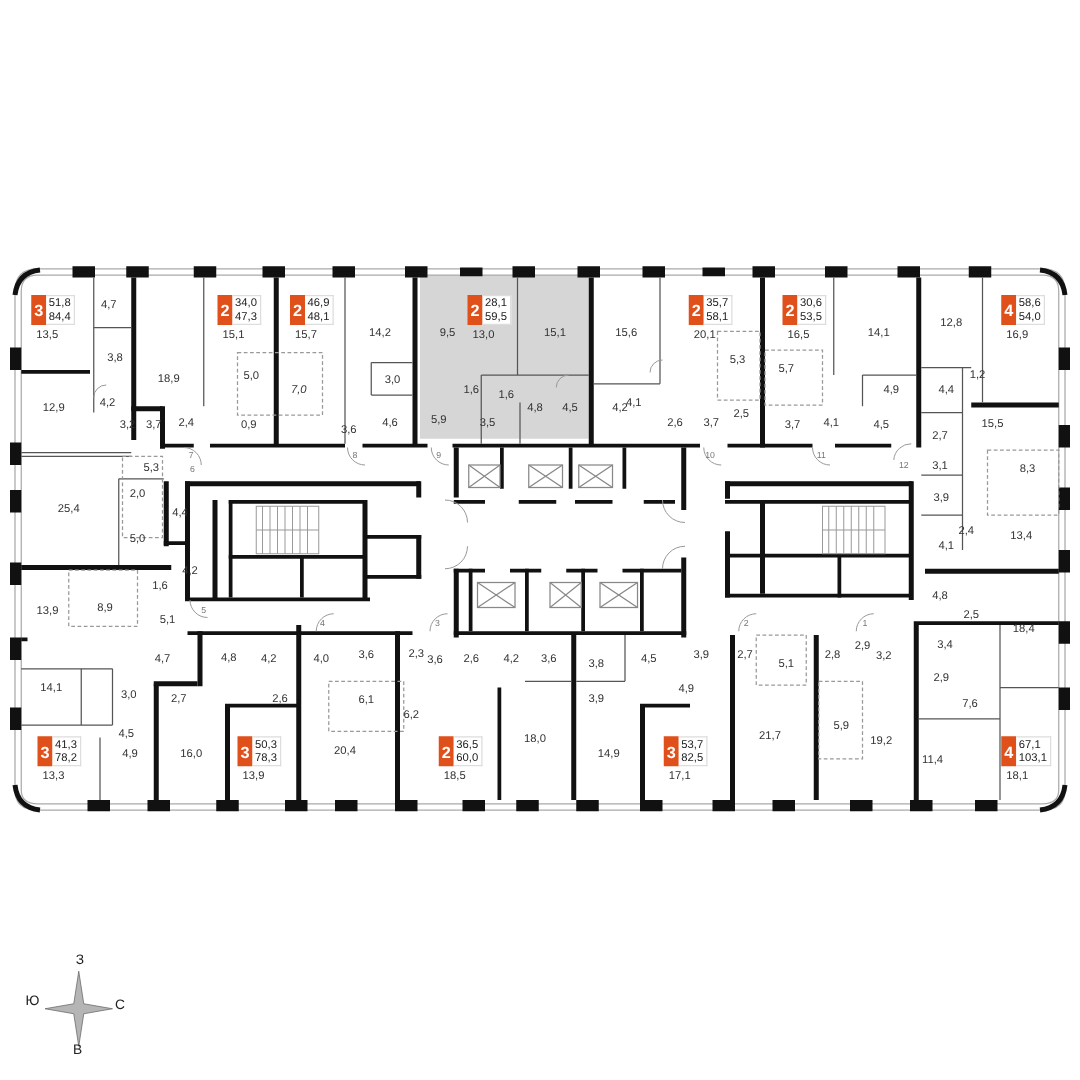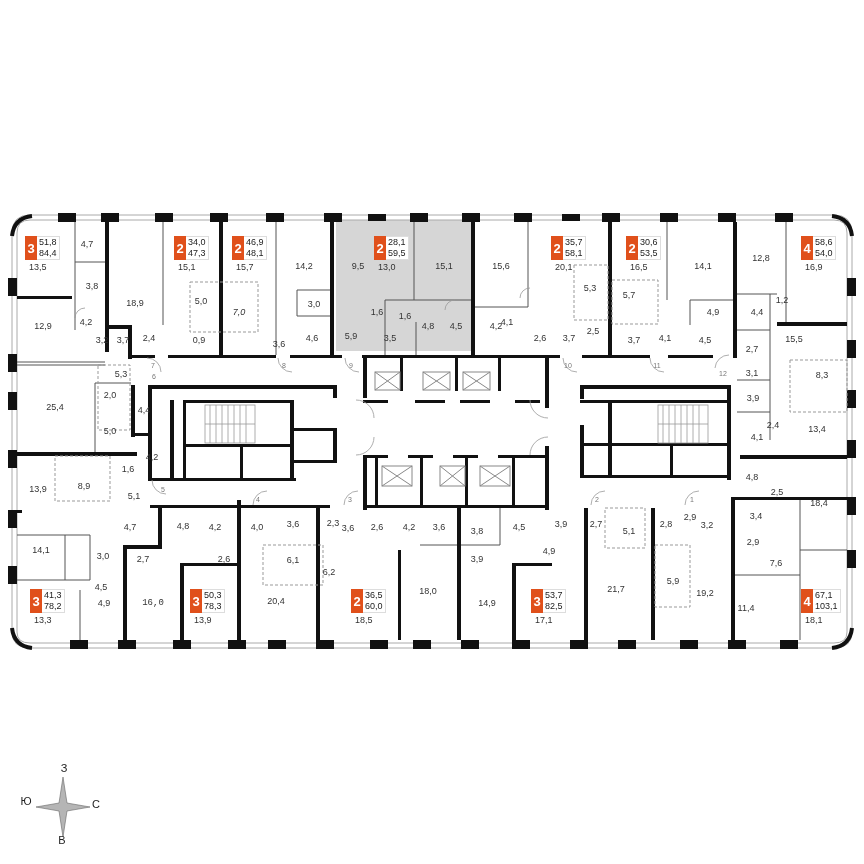--- a/index.html
+++ b/index.html
@@ -449,21 +449,21 @@
     <div class="lbl" style="left: 134px; top: 496px;">5,1</div>
     <div class="lbl" style="left: 130px; top: 527px;">4,7</div>
     <div class="lbl" style="left: 183px; top: 526px;">4,8</div>
     <div class="lbl" style="left: 215px; top: 527px;">4,2</div>
     <div class="lbl" style="left: 41px; top: 550px;">14,1</div>
     <div class="lbl" style="left: 103px; top: 556px;">3,0</div>
     <div class="lbl" style="left: 143px; top: 559px;">2,7</div>
     <div class="lbl" style="left: 224px; top: 559px;">2,6</div>
     <div class="lbl" style="left: 101px; top: 587px;">4,5</div>
     <div class="lbl" style="left: 104px; top: 603px;">4,9</div>
-    <div class="lbl" style="left: 153px; top: 603px; font-family: Liberation Mono, monospace;">16,0</div>
+    <div class="lbl" style="left: 153px; top: 603px;">16,0</div>
     <div class="lbl" style="left: 257px; top: 527px;">4,0</div>
     <div class="lbl" style="left: 293px; top: 524px;">3,6</div>
     <div class="lbl" style="left: 293px; top: 560px;">6,1</div>
     <div class="lbl" style="left: 329px; top: 572px;">6,2</div>
     <div class="lbl" style="left: 276px; top: 601px;">20,4</div>
     <div class="lbl" style="left: 333px; top: 523px;">2,3</div>
     <div class="lbl" style="left: 348px; top: 528px;">3,6</div>
     <div class="lbl" style="left: 377px; top: 527px;">2,6</div>
     <div class="lbl" style="left: 409px; top: 527px;">4,2</div>
     <div class="lbl" style="left: 439px; top: 527px;">3,6</div>

